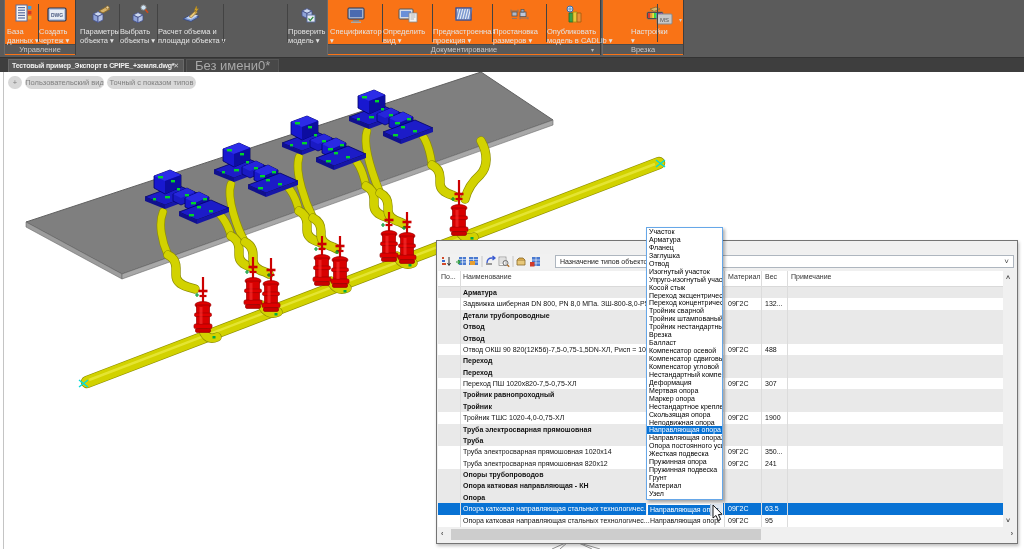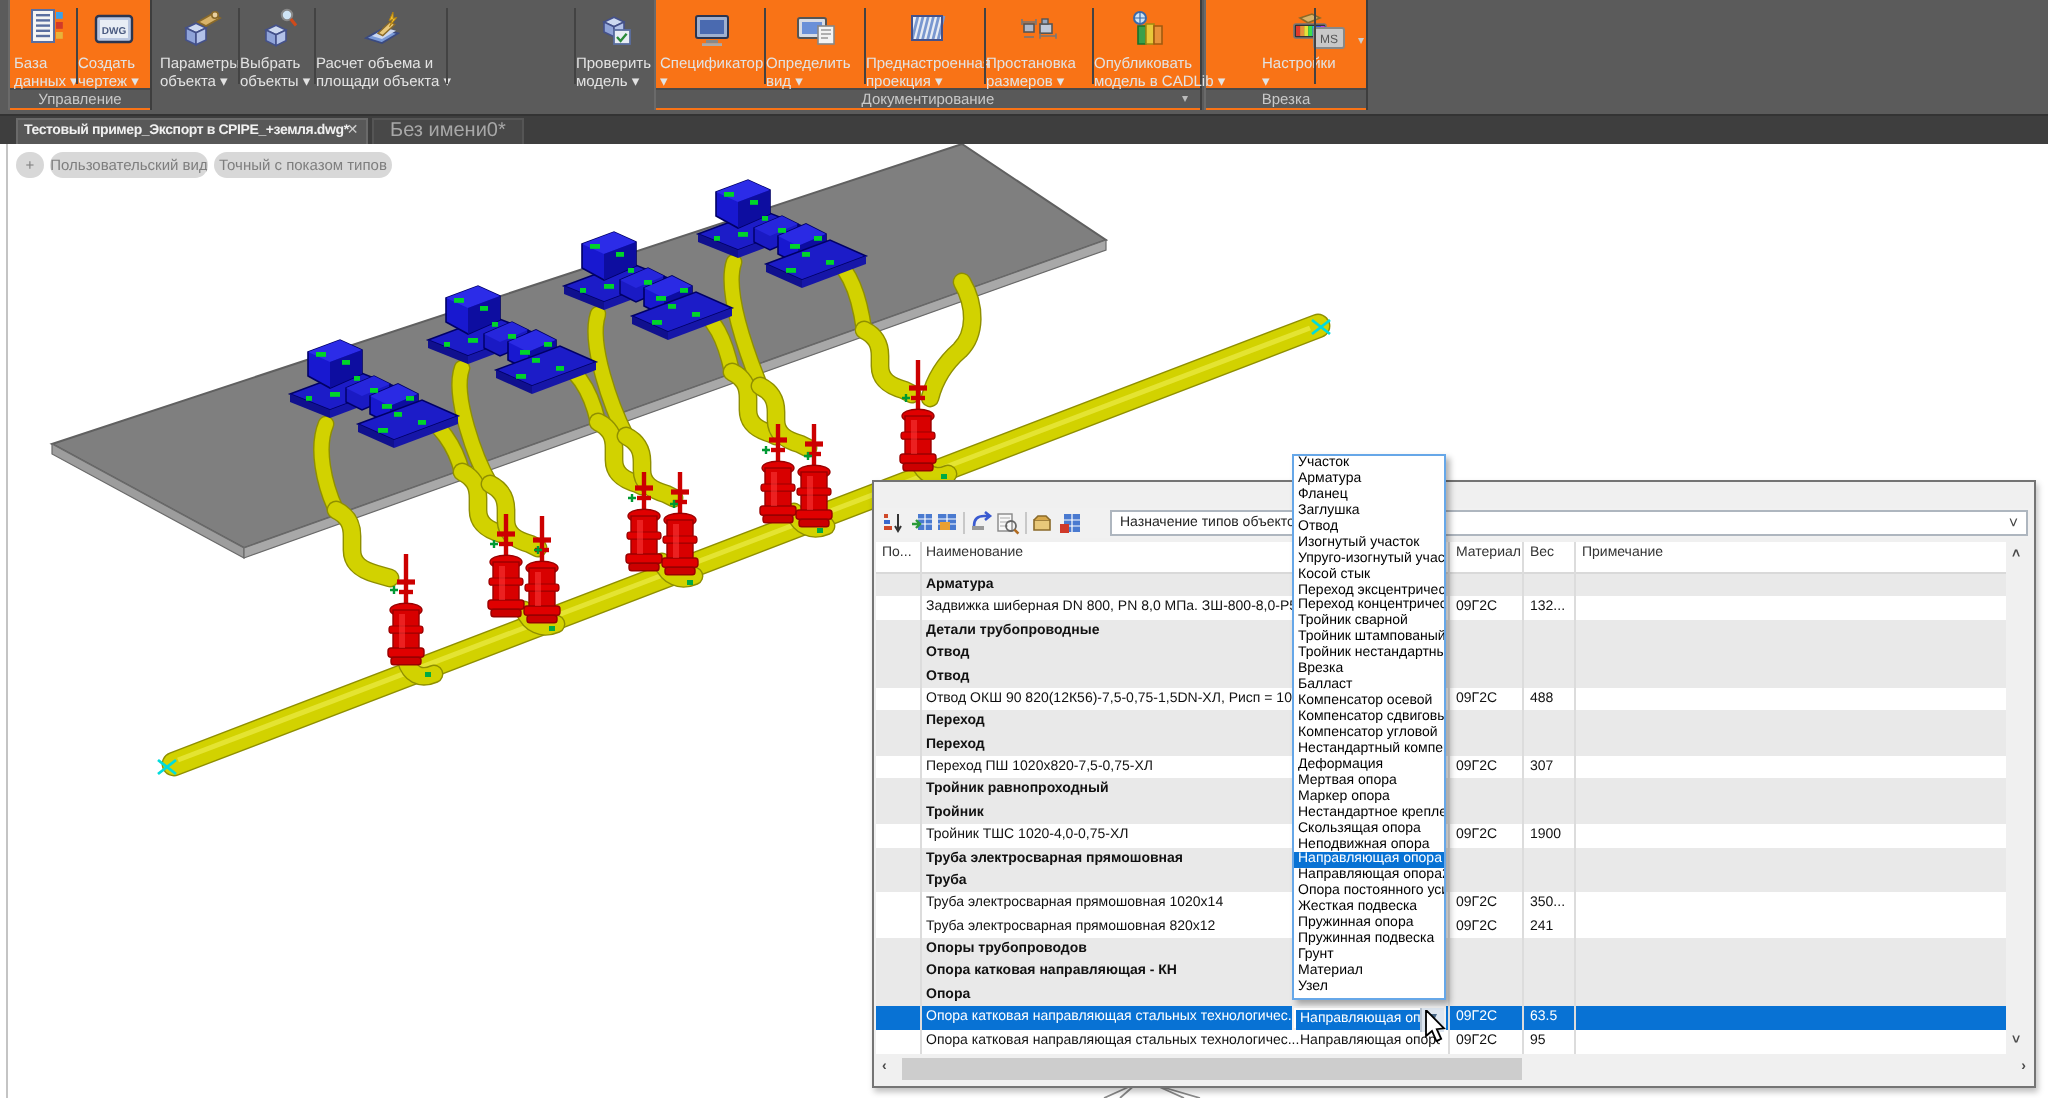--- a/index.html
+++ b/index.html
@@ -8,21 +8,21 @@
 #ribbon{position:absolute;left:0;top:0;width:1024px;height:57px;background:#5b5b5b;}
 .grp{position:absolute;top:0;height:55px;background:#f97316;border-right:1px solid #3e3e3e;border-left:1px solid #6a6a6a;}
 .glabel{position:absolute;left:0;right:0;bottom:1px;height:10px;font-size:7.5px;color:#c9c9c9;text-align:center;line-height:10px;background:#595959;border-top:1px solid #4a4a4a;}
 .rb{position:absolute;top:2px;height:42px;text-align:left;}
 .rb .cap{position:absolute;left:0;right:0;top:25px;font-size:7.5px;line-height:9px;color:#e3e3e3;white-space:nowrap;}
 .rb svg{position:absolute;top:1px;left:50%;transform:translateX(-50%);}
 .bsep{position:absolute;top:4px;height:38px;width:1px;background:#434343;}
 
 #tabbar{position:absolute;left:0;top:57px;width:1024px;height:15px;background:#3e3e3e;border-top:1px solid #333;}
 .tab1{position:absolute;left:8px;top:1px;width:176px;height:14px;background:#585858;border:1px solid #6a6a6a;color:#f0f0f0;font-size:7px;letter-spacing:-0.2px;line-height:12px;padding:0 3px;font-weight:bold;white-space:nowrap;overflow:hidden;}
-.tab2{position:absolute;left:186px;top:1px;height:14px;background:#484848;border:1px solid #555;color:#a8a8a8;font-size:10px;line-height:12px;padding:0 8px;white-space:nowrap;}
+.tab2{position:absolute;left:186px;top:1px;height:14px;background:#484848;border:1px solid #555;color:#a8a8a8;font-size:13px;line-height:12px;padding:0 8px;white-space:nowrap;}
 
 #viewport{position:absolute;left:0;top:72px;width:1024px;height:477px;background:#fff;}
 .pill{position:absolute;top:4px;height:13px;background:#d8d8d8;border-radius:7px;color:#7e7e7e;font-size:7.5px;line-height:13px;text-align:center;white-space:nowrap;overflow:hidden;}
 
 #panel{position:absolute;left:436px;top:240px;width:582px;height:304px;background:#f0f0f0;border:1px solid #747474;box-shadow:1px 2px 3px rgba(0,0,0,0.25);}
 #ptitle{position:absolute;left:1px;top:1px;right:1px;height:12px;background:#9a9a9a;color:#fff;font-size:7.5px;line-height:12px;padding-left:4px;font-weight:bold;}
 #ptools{position:absolute;left:1px;top:13px;right:1px;height:15px;background:#f1f1f1;}
 #pcombo{position:absolute;left:117px;top:1px;width:459px;height:13px;background:#fff;border:1px solid #aeb6bf;font-size:7px;line-height:11px;color:#222;padding-left:4px;}
 #ptable{position:absolute;left:1px;top:30px;width:567px;bottom:16px;background:#fff;overflow:hidden;}
 #phead{position:absolute;left:0;top:0;width:100%;height:16px;background:#fff;border-bottom:1px solid #d9d9d9;font-size:7px;color:#333;}

